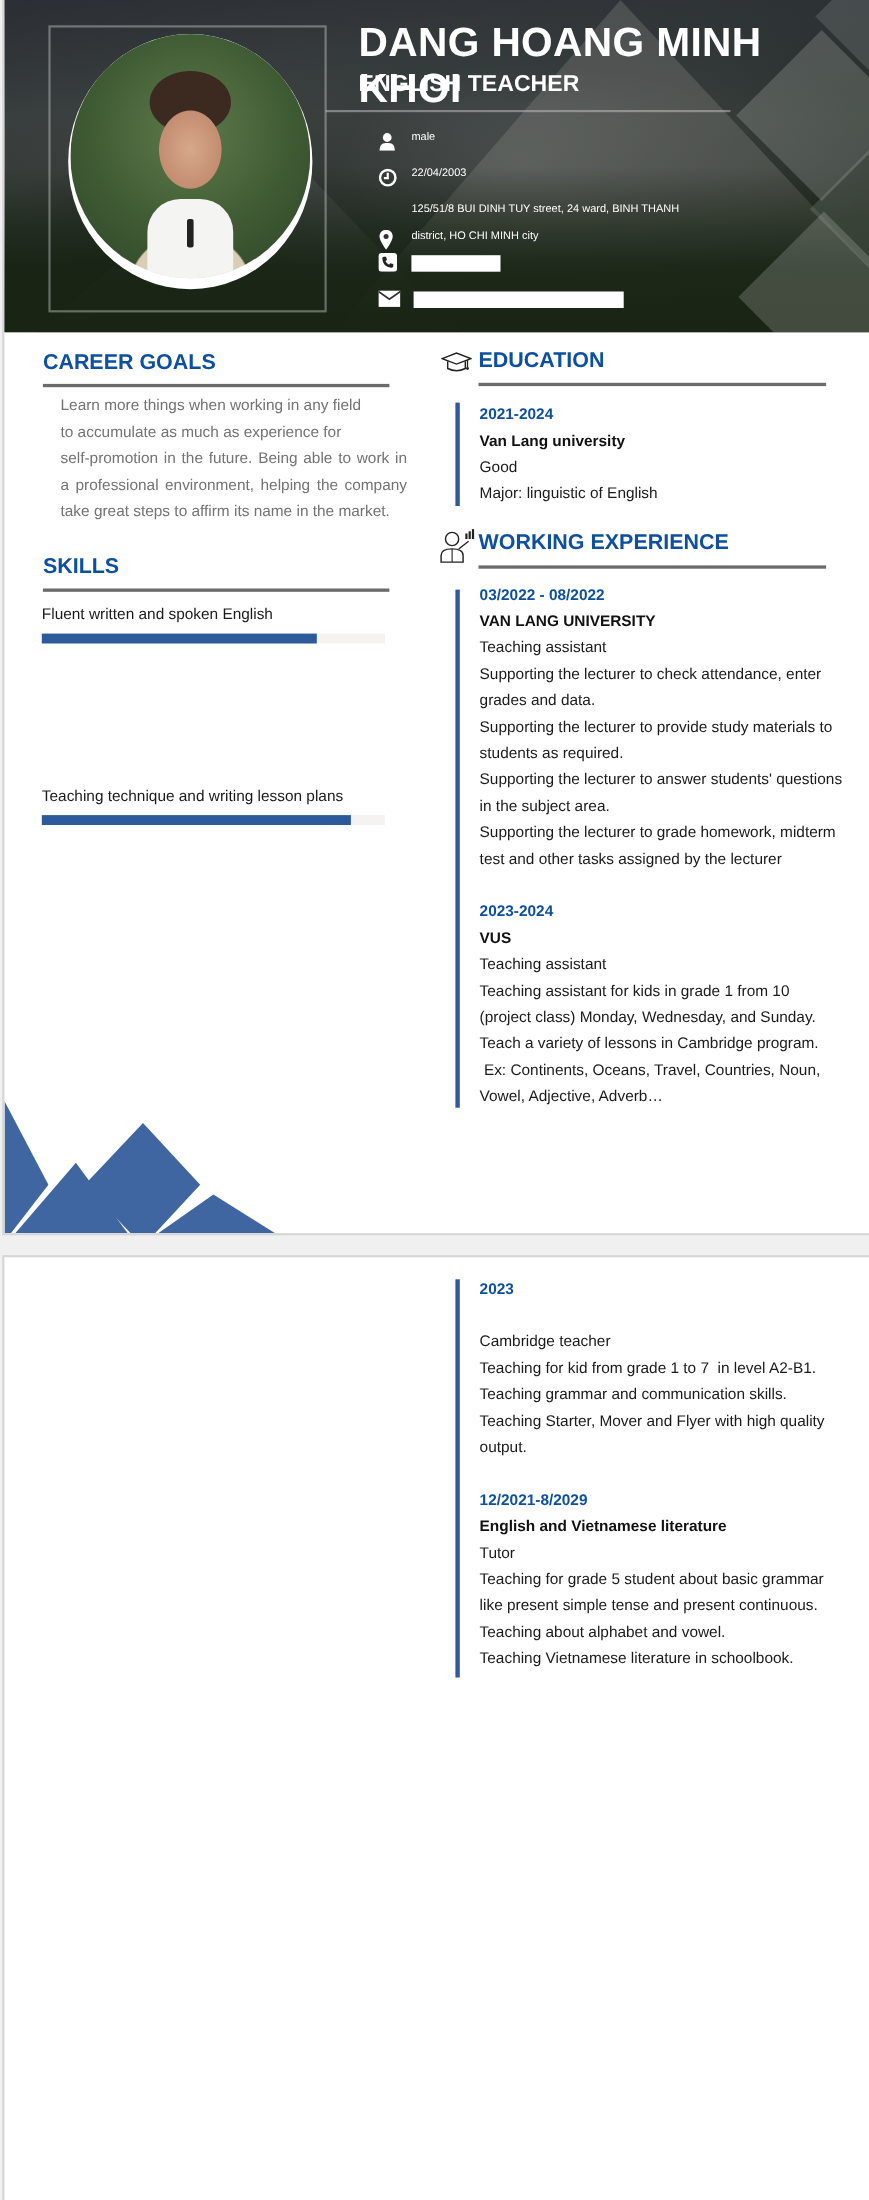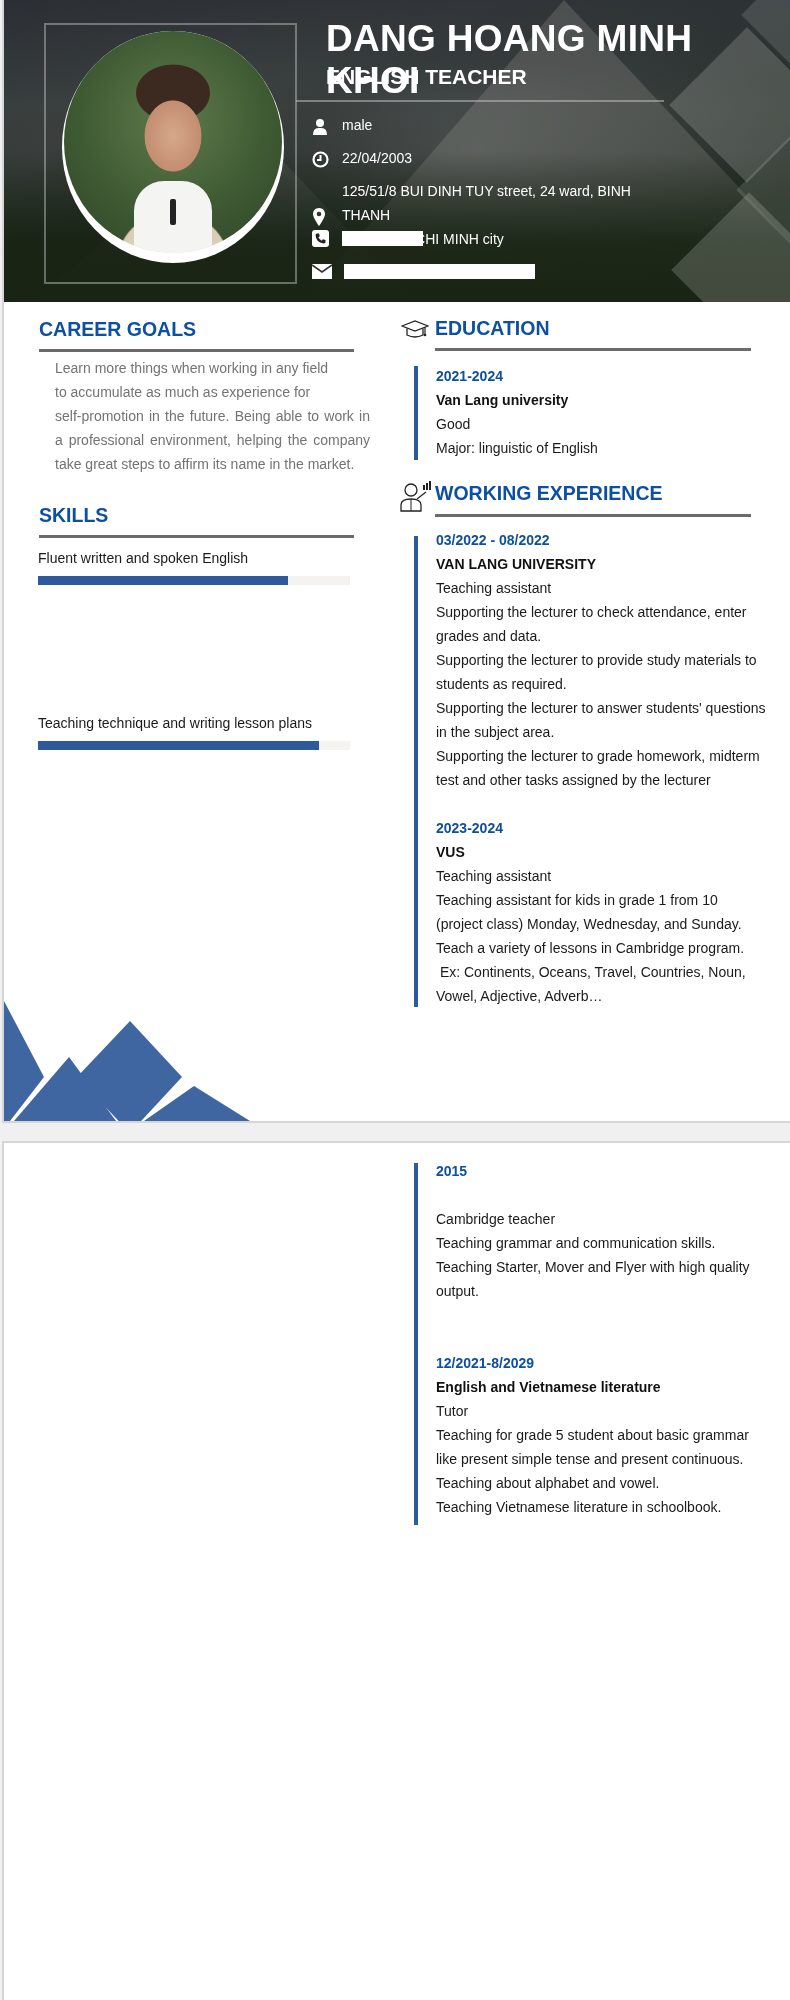--- a/index.html
+++ b/index.html
@@ -36,21 +36,21 @@
       radial-gradient(ellipse 90px 80px at 109px 230px, #e8dcc8 0%, #d9ccb4 60%, transparent 62%),
       radial-gradient(circle at 50% 40%, #5f7a4a 0%, #3e5a33 55%, #2e4226 100%); overflow: hidden; }
   .shirt { position: absolute; left: 70px; top: 150px; width: 78px; height: 80px; background: #f4f4f2; border-radius: 30px 30px 0 0; }
   .necklace { position: absolute; left: 106px; top: 168px; width: 6px; height: 26px; background: #222; border-radius: 2px; }
 
   .diamond { position: absolute; width: 110px; height: 110px; transform: rotate(45deg);
     background: rgba(210,215,210,.22); }
 
   .name { position: absolute; left: 322px; top: 18px; font-size: 37px; font-weight: bold; color: #fff; letter-spacing: .3px; }
   .job { position: absolute; left: 322px; top: 65px; font-size: 21px; font-weight: bold; color: #fff; }
-  .info-row { position: absolute; left: 308px; display: flex; align-items: center; color: #fff; font-size: 14px; }
+  .info-row { position: absolute; left: 340px; display: flex; align-items: flex-end; color: #fff; font-size: 10px; }
   .info-row .ic { width: 30px; height: 18px; display: flex; align-items: center; justify-content: flex-start; }
   .info-row .tx { line-height: 24px; margin-top: -3px; width: 340px; }
   .redact { background: #fff; height: 15px; display: block; }
 
   
   .sec-title { position: absolute; font-size: 19.5px; font-weight: bold; color: #0d4fa0; }
   .sec-rule { position: absolute; height: 3px; background: #6b6b6b; }
 
   .body-text { position: absolute; font-size: 14px; line-height: 24px; color: #737373; margin-left: 16px; }
   .justify { text-align: justify; }
@@ -225,23 +225,24 @@
     <polygon points="10,121 65,57 112,121" fill="#3f66a0" transform="translate(0,0)"></polygon>
     <polygon points="67,86 22,121 112,121" fill="#3f66a0"></polygon>
     <polygon points="190,86 140,121 246,121" fill="#3f66a0"></polygon>
   </svg>
 </div>
 
 <div class="page page2">
   <div class="timeline" style="left:410px; top:20px; height:362px;"></div>
 
   <div class="entry" style="top:16px;">
-    <div class="date">2015</div>
+    <div class="date">2023</div>
     <div class="org" style="height:24px;"></div>
     <div>Cambridge teacher</div>
+    <div style="white-space:pre-wrap;">Teaching for kid from grade 1 to 7  in level A2-B1.</div>
     <div>Teaching grammar and communication skills.</div>
     <div>Teaching Starter, Mover and Flyer with high quality output.</div>
   </div>
 
   <div class="entry" style="top:208px;">
     <div class="date">12/2021-8/2029</div>
     <div class="org">English and Vietnamese literature</div>
     <div>Tutor</div>
     <div>Teaching for grade 5 student about basic grammar like present simple tense and present continuous.</div>
     <div>Teaching about alphabet and vowel.</div>

